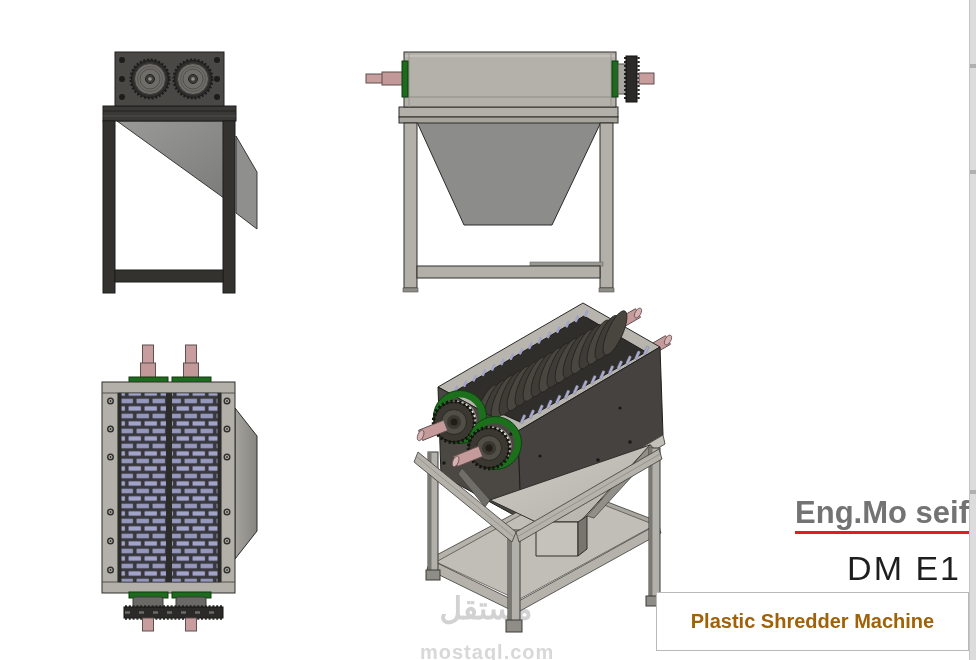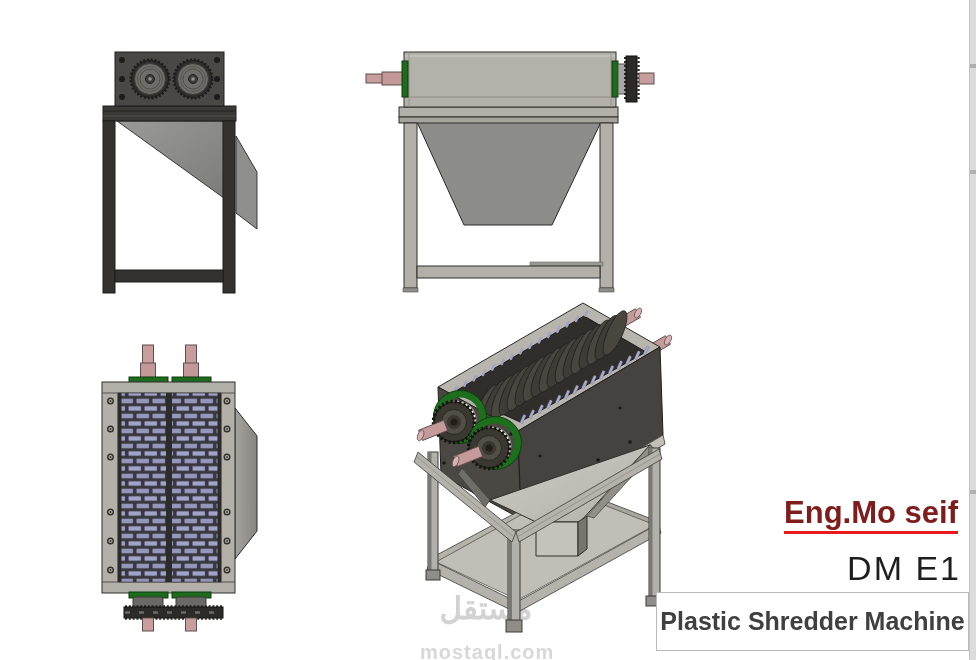--- a/index.html
+++ b/index.html
@@ -5,27 +5,27 @@
   html,body{margin:0;padding:0;}
   body{width:976px;height:660px;position:relative;overflow:hidden;background:#ffffff;
        font-family:"Liberation Sans", sans-serif;}
   
   .watermark{position:absolute;left:420px;top:593px;width:132px;text-align:center;z-index:1;}
   .watermark .ar{font-size:31px;font-weight:bold;color:#d2d2d2;line-height:1.0;}
   .watermark .site{font-size:20px;font-weight:bold;color:#d8d8d8;letter-spacing:1px;line-height:1.0;margin-top:18px;}
   svg.views{position:absolute;left:0;top:0;z-index:2;}
   
   .titleblock{position:absolute;left:0;top:0;width:976px;height:660px;z-index:3;pointer-events:none;}
-  .eng{position:absolute;right:18px;top:497px;font-size:31px;font-weight:bold;color:#7f1d1d;
+  .eng{position:absolute;right:7px;top:497px;font-size:31px;font-weight:bold;color:#737373;
        border-bottom:3.5px solid #e81a1f;padding-bottom:3px;line-height:1;margin-left:20px;}
   .dm{position:absolute;right:15px;top:551px;font-size:34px;font-weight:normal;color:#1e1e1e;
       letter-spacing:2px;line-height:1;}
   .machine-box{position:absolute;left:656px;top:592px;width:311px;height:57px;
       border:1.5px solid #b9b9b9;background:#ffffff;display:flex;align-items:center;justify-content:center;}
-  .machine-box span{font-size:25px;font-weight:bold;color:#404040;white-space:nowrap;}
+  .machine-box span{font-size:20px;font-weight:bold;color:#a16207;white-space:nowrap;}
   
   .edge-strip{position:absolute;right:0;top:0;width:6px;height:660px;background:#dcdcdc;
       border-left:1px solid #c4c4c4;z-index:4;}
   .edge-strip .tick{position:absolute;left:0;width:6px;height:4px;background:#b0b0b0;}
 </style>
 </head>
 <body>
 
 <div class="watermark">
   <div class="ar" dir="rtl">مستقل</div>

